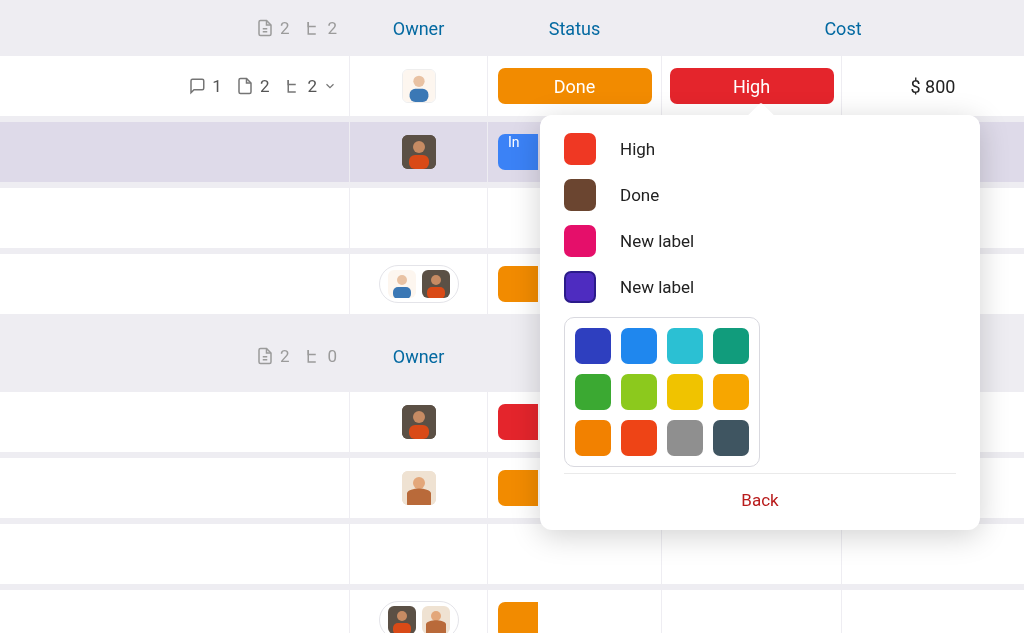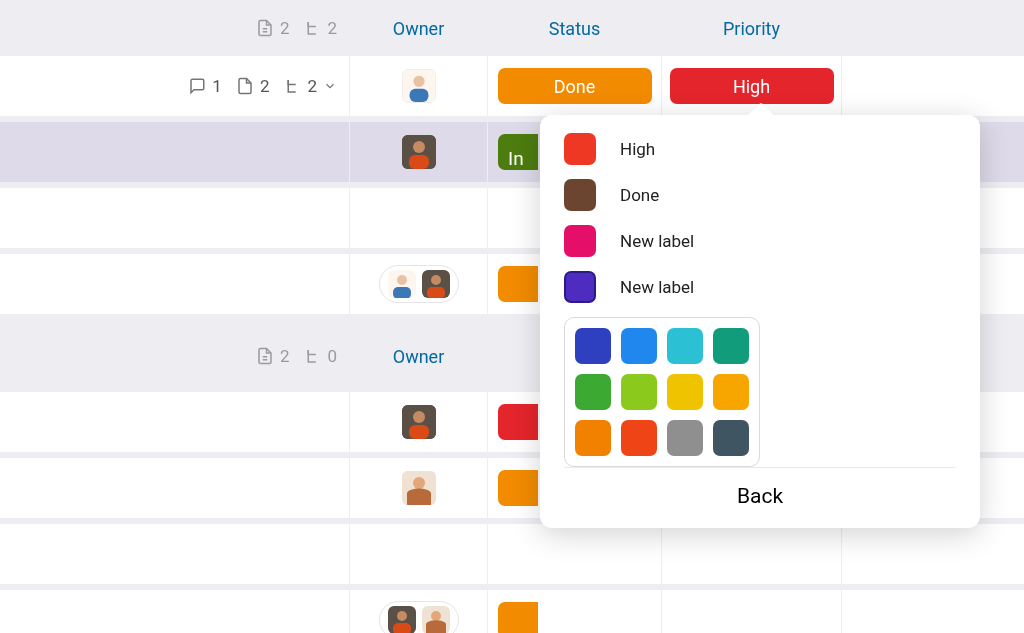--- a/index.html
+++ b/index.html
@@ -72,25 +72,25 @@
     padding:10px;
     display:grid;
     grid-template-columns:repeat(4, 36px);
     grid-auto-rows:36px;
     gap:10px;
     width:fit-content;
   }
   .palette .chip { border-radius:7px; cursor:pointer; }
   .popover-footer {
     border-top:1px solid #eaeaea;
-    margin-top:0;
+    margin-top:6px;
     text-align:center;
     padding:16px 0 12px 0;
-    font-size:21px;
-    color:#000000;
+    font-size:17px;
+    color:#b91c1c;
     cursor:pointer;
   }
   .status-stub { width:40px; height:36px; border-radius:7px 0 0 7px; }
 </style>
 </head>
 <body>
 
 <div class="table">
 
   <div class="row header-row">
@@ -107,21 +107,21 @@
       <span class="meta-group">
         <svg width="18" height="18" viewBox="0 0 24 24" fill="none" stroke="#9b9b9b" stroke-width="2">
             <path d="M7 4v6h10"></path>
             <path d="M7 4v16h10"></path>
           </svg>
         <span>2</span>
       </span>
     </div>
     <div class="cell owner-cell">Owner</div>
     <div class="cell status-cell">Status</div>
-    <div class="cell priority-cell">Priority</div>
+    <div class="cell cost-cell">Cost</div>
   </div>
 
   <div class="row data-row">
     <div class="cell task-cell">
       <span class="meta-group">
         <svg width="18" height="18" viewBox="0 0 24 24" fill="none" stroke="#757575" stroke-width="2">
             <path d="M21 15a2 2 0 0 1-2 2H8l-4 4V5a2 2 0 0 1 2-2h13a2 2 0 0 1 2 2z"></path>
           </svg>
         <span style="color:#555">1</span>
       </span>
@@ -151,35 +151,38 @@
             <rect x="7" y="20" width="20" height="14" rx="6" fill="#3b78b5"></rect>
           </svg>
       </span>
     </div>
     <div class="cell status-cell">
       <div class="pill pill-done">Done</div>
     </div>
     <div class="cell priority-cell">
       <div class="pill pill-priority-high">High</div>
     </div>
+    <div class="cell cost-cell">
+      <span class="cost-text">$ 800</span>
+    </div>
   </div>
 
   <div class="row data-row selected">
     <div class="cell task-cell"></div>
     <div class="cell owner-cell">
       <span class="avatar" style="background:#5b5045;">
         <svg viewBox="0 0 34 34">
             <rect width="34" height="34" fill="#5b5045"></rect>
             <circle cx="17" cy="12" r="6" fill="#c68b63"></circle>
             <rect x="7" y="20" width="20" height="14" rx="6" fill="#d94a17"></rect>
           </svg>
       </span>
     </div>
     <div class="cell status-cell" style="justify-content:flex-start; padding-left:10px;">
-      <div class="status-stub" style="background:#4d7c0f; color:#fff; display:flex; align-items:flex-end; padding-left:10px; font-size:19px;">
+      <div class="status-stub" style="background:#3b82f6; color:#fff; display:flex; align-items:flex-start; padding-left:10px; font-size:14px;">
         <span>In</span>
       </div>
     </div>
     <div class="cell priority-cell"></div>
     <div class="cell cost-cell"></div>
   </div>
 
   <div class="row data-row">
     <div class="cell task-cell"></div>
     <div class="cell owner-cell"></div>

